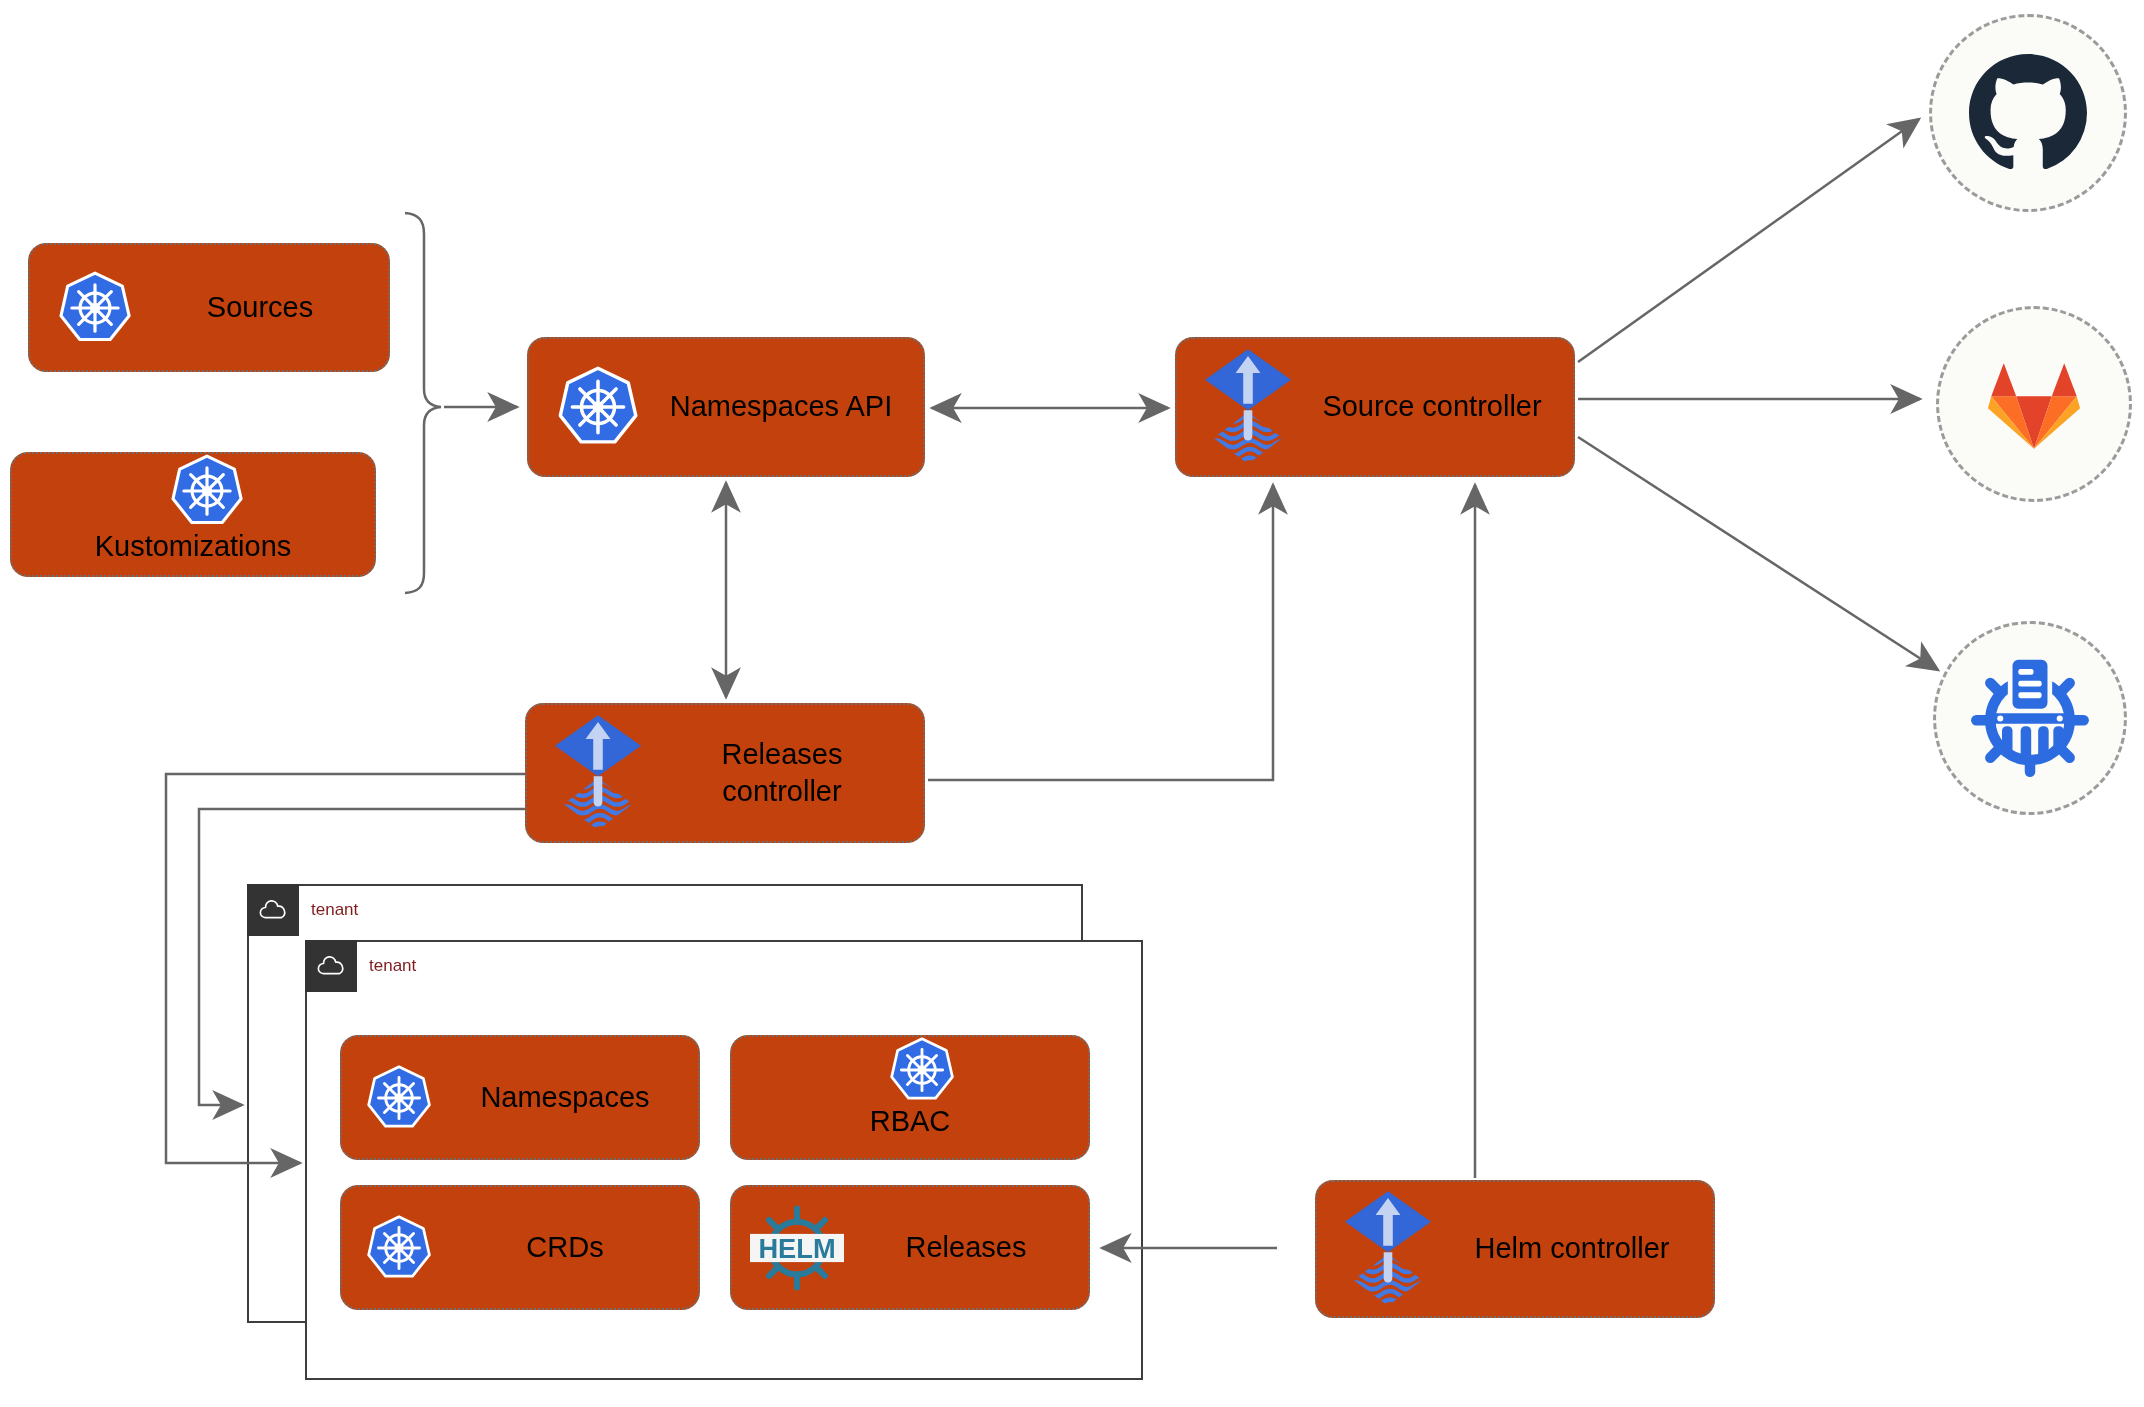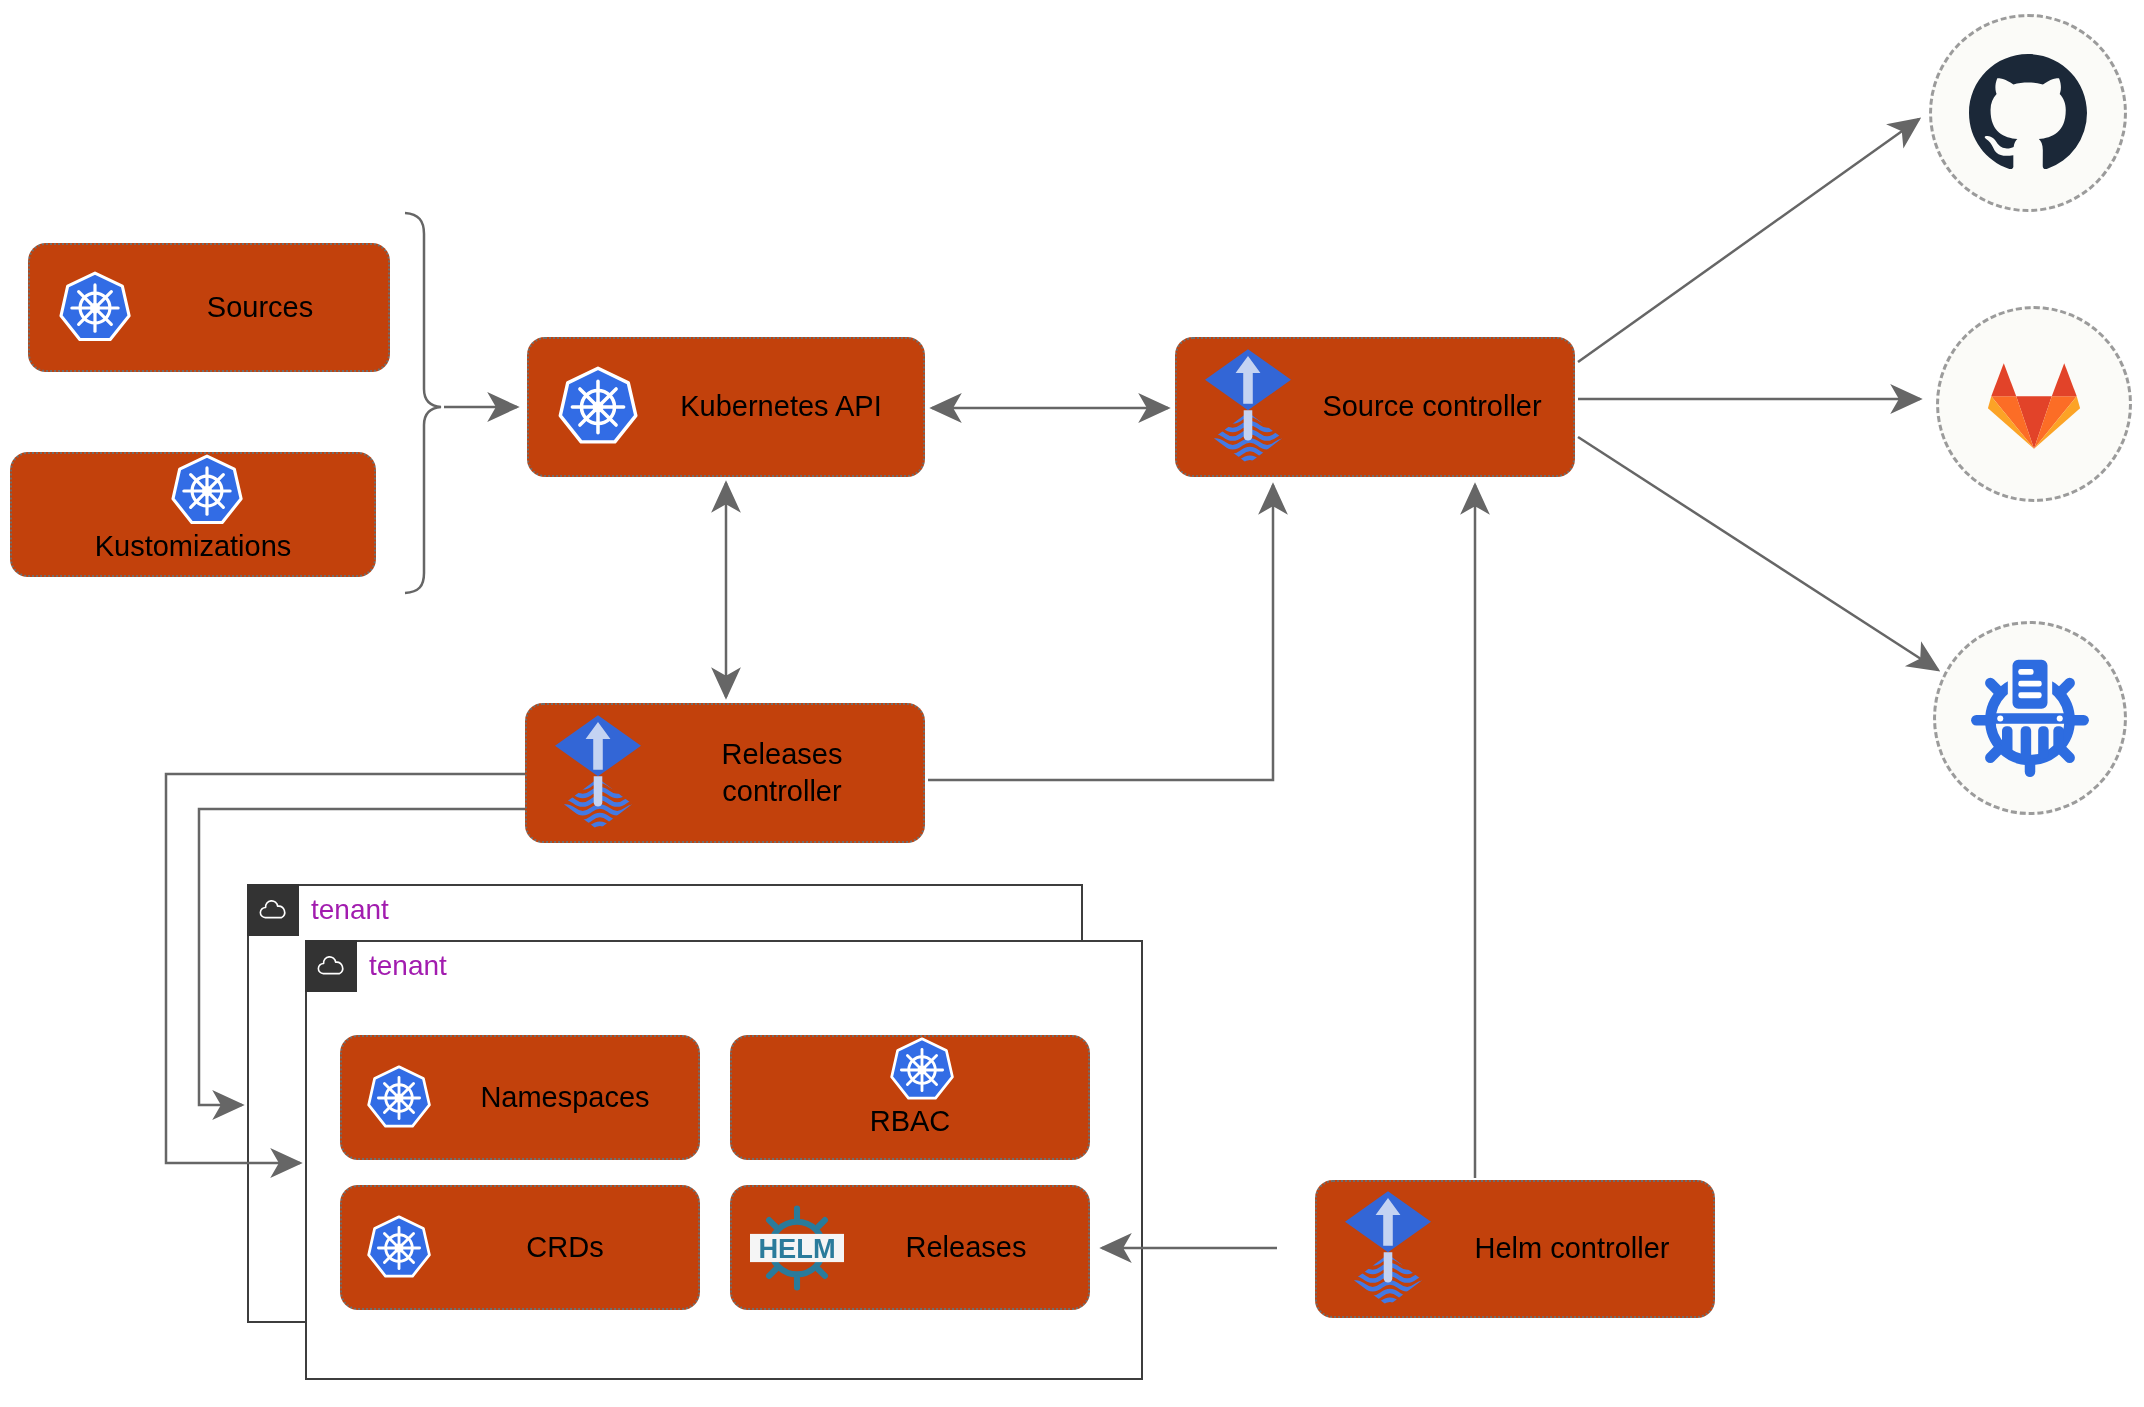--- a/index.html
+++ b/index.html
@@ -9,21 +9,21 @@
   .node{position:absolute;background:#c2410c;border:2px dotted #6e6e6e;border-radius:18px;
         display:flex;align-items:center;box-sizing:border-box;z-index:20;}
   .node .label{flex:1;text-align:center;font-size:29px;color:#000;line-height:1.28;padding:0 14px;}
   .node .icon{flex:0 0 auto;margin-left:28px;display:flex;align-items:center;}
   .tenant{position:absolute;background:#ffffff;border:2px solid #3d3d3d;box-sizing:border-box;}
   .tenant-outer{left:247px;top:884px;width:836px;height:439px;z-index:5;}
   .tenant-inner{left:305px;top:940px;width:838px;height:440px;z-index:10;}
   .tenant-header{position:absolute;top:-2px;left:-2px;width:52px;height:52px;background:#333333;
         display:flex;align-items:center;justify-content:center;}
   .tenant-label{position:absolute;top:-2px;left:62px;height:52px;display:flex;align-items:center;
-        font-size:28px;color:#a21caf;}
+        font-size:17px;color:#7f1d1d;}
   .circle-node{position:absolute;border:3px dashed #9b9b9b;border-radius:50%;background:#fbfbf8;
         display:flex;align-items:center;justify-content:center;box-sizing:border-box;z-index:20;}
 </style>
 </head>
 <body>
 
 <div id="canvas">
 
   <svg width="0" height="0" style="position:absolute">
     <defs>
@@ -121,21 +121,21 @@
       </span>
     <span class="label">Kustomizations</span>
   </div>
 
   <div class="node" style="left:527px;top:337px;width:398px;height:140px;">
     <span class="icon">
         <svg width="82" height="82">
           <use href="#sym-k8s"></use>
         </svg>
       </span>
-    <span class="label">Kubernetes API</span>
+    <span class="label">Namespaces API</span>
   </div>
 
   <div class="node" style="left:1175px;top:337px;width:400px;height:140px;">
     <span class="icon">
         <svg width="86" height="117">
           <use href="#sym-flux"></use>
         </svg>
       </span>
     <span class="label" style="max-width:220px;margin:8px auto;">Source controller</span>
   </div>

